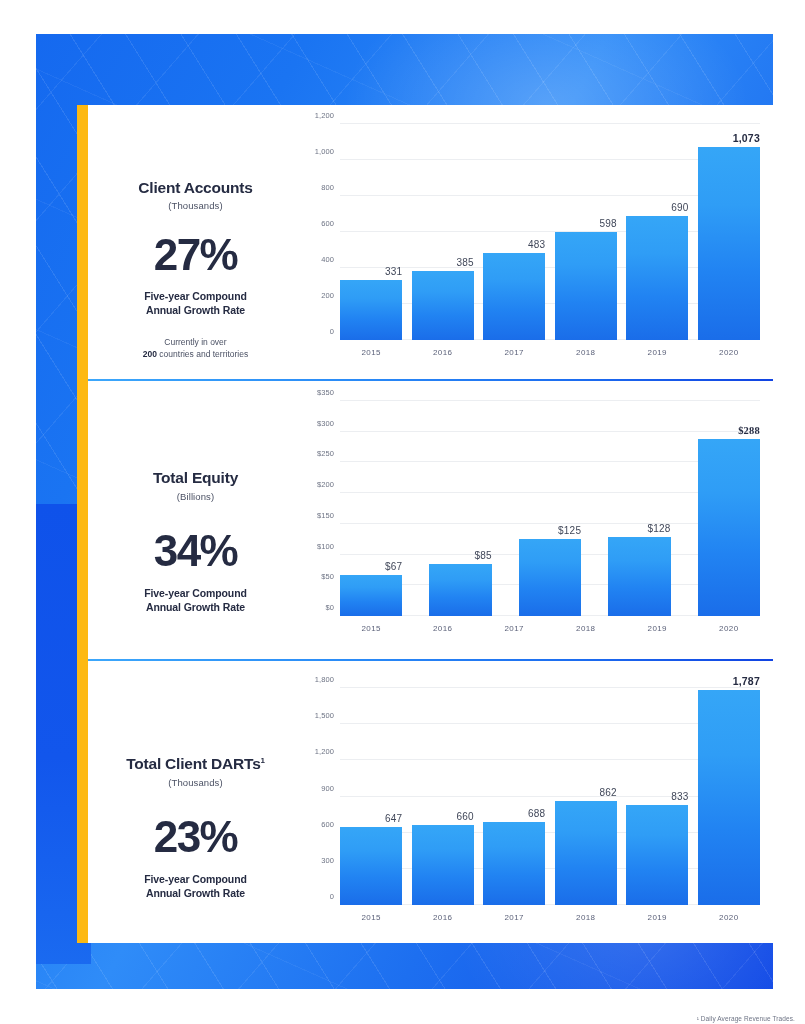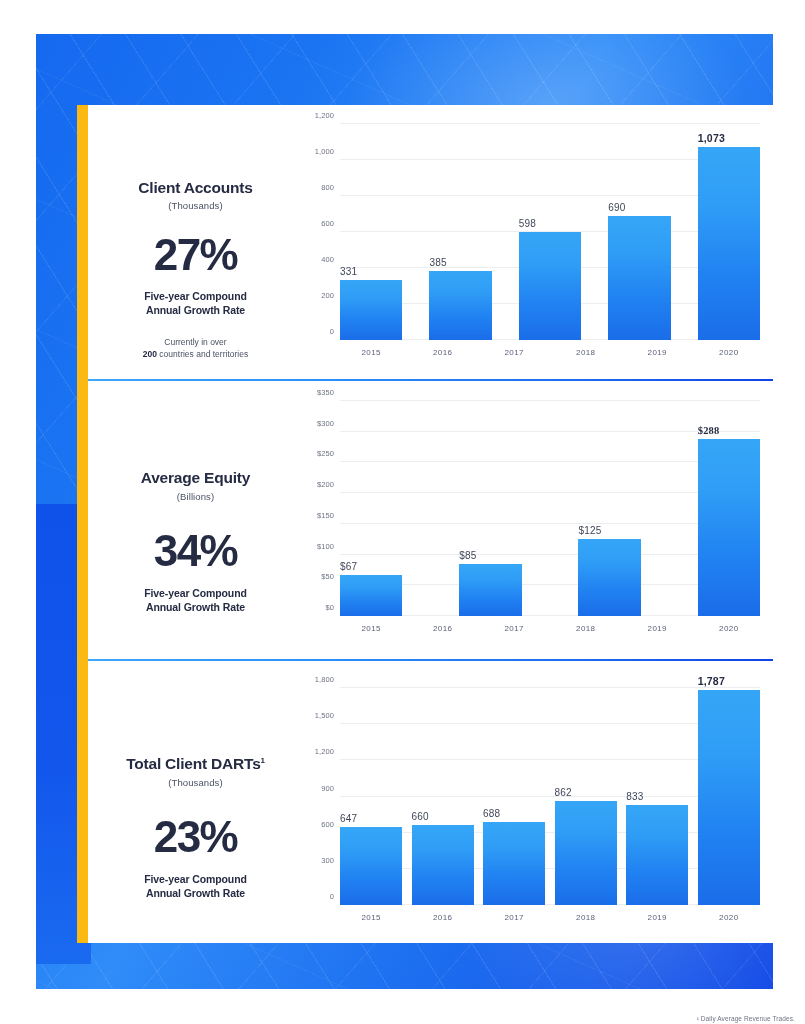--- a/index.html
+++ b/index.html
@@ -220,21 +220,21 @@
     justify-content: flex-end;
     align-items: center;
   }
   .bar {
     width: 100%;
     background: linear-gradient(180deg, #35a6f7 0%, #2f9df6 30%, #2183f2 65%, #1a6de9 100%);
   }
   .bar-label {
     position: absolute;
     width: 100%;
-    text-align: left;
+    text-align: right;
     font-size: 10px;
     color: #404759;
     letter-spacing: 0.2px;
   }
   .bar-label.bold { font-weight: bold; color: #252b42; font-size: 10.5px; }
 
   .xaxis {
     position: absolute;
     left: 34px;
     right: 8px;
@@ -322,20 +322,24 @@
         <div class="bars">
             <div class="bar-col" style="width: 14.8333%;">
               <div class="bar" style="height: 27.5833%;"></div>
               <div class="bar-label" style="bottom: calc(27.5833% + 3px);">331</div>
             </div>
             <div class="bar-col" style="width: 14.8333%;">
               <div class="bar" style="height: 32.0833%;"></div>
               <div class="bar-label" style="bottom: calc(32.0833% + 3px);">385</div>
             </div>
             <div class="bar-col" style="width: 14.8333%;">
+              <div class="bar" style="height: 40.25%;"></div>
+              <div class="bar-label" style="bottom: calc(40.25% + 3px);">483</div>
+            </div>
+            <div class="bar-col" style="width: 14.8333%;">
               <div class="bar" style="height: 49.8333%;"></div>
               <div class="bar-label" style="bottom: calc(49.8333% + 3px);">598</div>
             </div>
             <div class="bar-col" style="width: 14.8333%;">
               <div class="bar" style="height: 57.5%;"></div>
               <div class="bar-label" style="bottom: calc(57.5% + 3px);">690</div>
             </div>
             <div class="bar-col" style="width: 14.8333%;">
               <div class="bar" style="height: 89.4167%;"></div>
               <div class="bar-label bold" style="bottom: calc(89.4167% + 3px);">1,073</div>
@@ -349,21 +353,21 @@
           <div class="xtick" style="width: 14.8333%;">2018</div>
           <div class="xtick" style="width: 14.8333%;">2019</div>
           <div class="xtick" style="width: 14.8333%;">2020</div>
         </div>
     </div>
   </div>
 
   <div class="section" id="section-1">
     <div class="info" id="info-1">
       <div class="info-inner">
-        <div class="info-title"><span>Average Equity</span></div>
+        <div class="info-title"><span>Total Equity</span></div>
         <div class="info-sub">(Billions)</div>
         <div class="info-pct">34%</div>
         <div class="info-cagr">
           <span>Five-year Compound</span><br>
           <span>Annual Growth Rate</span>
         </div>
       </div>
     </div>
     <div class="chart" id="chart-1">
       <div class="plot">
@@ -398,20 +402,24 @@
               <div class="bar" style="height: 19.1429%;"></div>
               <div class="bar-label" style="bottom: calc(19.1429% + 3px);">$67</div>
             </div>
             <div class="bar-col" style="width: 14.8333%;">
               <div class="bar" style="height: 24.2857%;"></div>
               <div class="bar-label" style="bottom: calc(24.2857% + 3px);">$85</div>
             </div>
             <div class="bar-col" style="width: 14.8333%;">
               <div class="bar" style="height: 35.7143%;"></div>
               <div class="bar-label" style="bottom: calc(35.7143% + 3px);">$125</div>
+            </div>
+            <div class="bar-col" style="width: 14.8333%;">
+              <div class="bar" style="height: 36.5714%;"></div>
+              <div class="bar-label" style="bottom: calc(36.5714% + 3px);">$128</div>
             </div>
             <div class="bar-col" style="width: 14.8333%; font-family: Liberation Serif, serif;">
               <div class="bar" style="height: 82.2857%;"></div>
               <div class="bar-label bold" style="bottom: calc(82.2857% + 3px);">$288</div>
             </div>
           </div>
       </div>
       <div class="xaxis">
           <div class="xtick" style="width: 14.8333%;">2015</div>
           <div class="xtick" style="width: 14.8333%;">2016</div>

